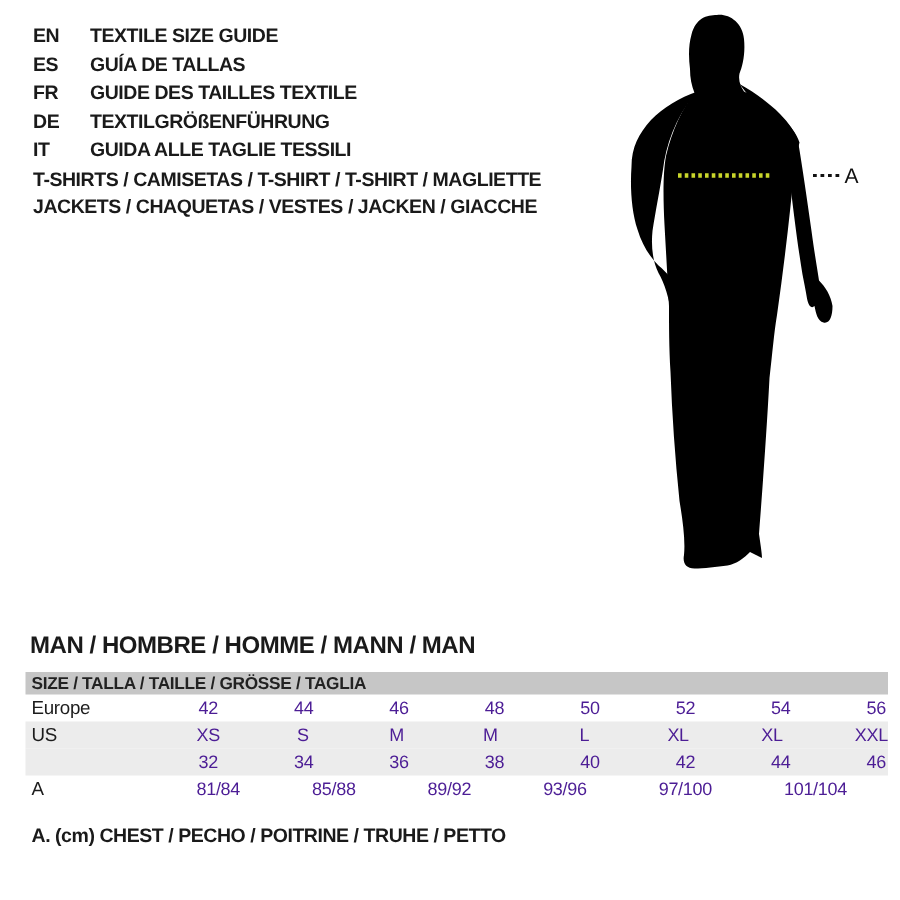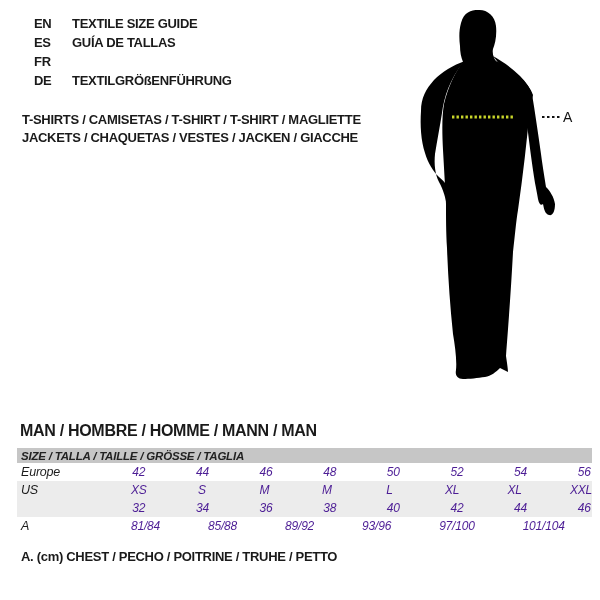--- a/index.html
+++ b/index.html
@@ -2,32 +2,32 @@
 <html><head>
 <meta charset="utf-8">
 <style>
   html,body{margin:0;padding:0;}
   body{
     width:600px;height:600px;position:relative;background:#ffffff;
     font-family:"Liberation Sans","DejaVu Sans",sans-serif;
     color:#1a1a1a;overflow:hidden;
   }
   
-  .lang-block{position:absolute;left:34px;top:14px;}
+  .lang-block{position:absolute;left:22px;top:14px;}
   .lang-row{display:grid;grid-template-columns:38px auto;height:19px;align-items:center;}
   .lang-code,.lang-label{font-size:13px;font-weight:700;letter-spacing:-0.3px;white-space:nowrap;}
   
   .cat-block{position:absolute;left:22px;top:111px;}
   .cat-line{font-size:13px;font-weight:700;letter-spacing:-0.3px;line-height:18px;white-space:nowrap;}
   
   .figure-wrap{position:absolute;left:405px;top:0;width:195px;height:400px;}
   
   .section-title{position:absolute;left:20px;top:422px;font-size:16px;font-weight:700;letter-spacing:-0.3px;}
   
-  .size-table{position:absolute;left:17px;top:448px;width:575px;font-style:italic;}
+  .size-table{position:absolute;left:17px;top:448px;width:575px;}
   .tbl-header{
     height:15px;background:#c6c6c6;display:flex;align-items:center;
     padding-left:4px;box-sizing:border-box;
     font-size:11.5px;font-weight:700;letter-spacing:-0.2px;color:#222;
   }
   .tbl-row{
     display:grid;grid-template-columns:66px repeat(8,1fr);
     height:18px;align-items:center;gap:48px;
   }
   .tbl-row.shaded{background:#ececec;}
@@ -43,24 +43,29 @@
   <div class="lang-row">
     <span class="lang-code">EN</span>
     <span class="lang-label">TEXTILE SIZE GUIDE</span>
   </div>
   <div class="lang-row">
     <span class="lang-code">ES</span>
     <span class="lang-label">GUÍA DE TALLAS</span>
   </div>
   <div class="lang-row">
     <span class="lang-code">FR</span>
+    <span class="lang-label">GUIDE DES TAILLES TEXTILE</span>
   </div>
   <div class="lang-row">
     <span class="lang-code">DE</span>
     <span class="lang-label">TEXTILGRÖßENFÜHRUNG</span>
+  </div>
+  <div class="lang-row">
+    <span class="lang-code">IT</span>
+    <span class="lang-label">GUIDA ALLE TAGLIE TESSILI</span>
   </div>
 </div>
 
 <div class="cat-block">
   <div class="cat-line">T-SHIRTS / CAMISETAS / T-SHIRT / T-SHIRT / MAGLIETTE</div>
   <div class="cat-line">JACKETS / CHAQUETAS / VESTES / JACKEN / GIACCHE</div>
 </div>
 
 <div class="figure-wrap">
   <svg width="195" height="400" viewBox="0 0 195 400" xmlns="http://www.w3.org/2000/svg">

